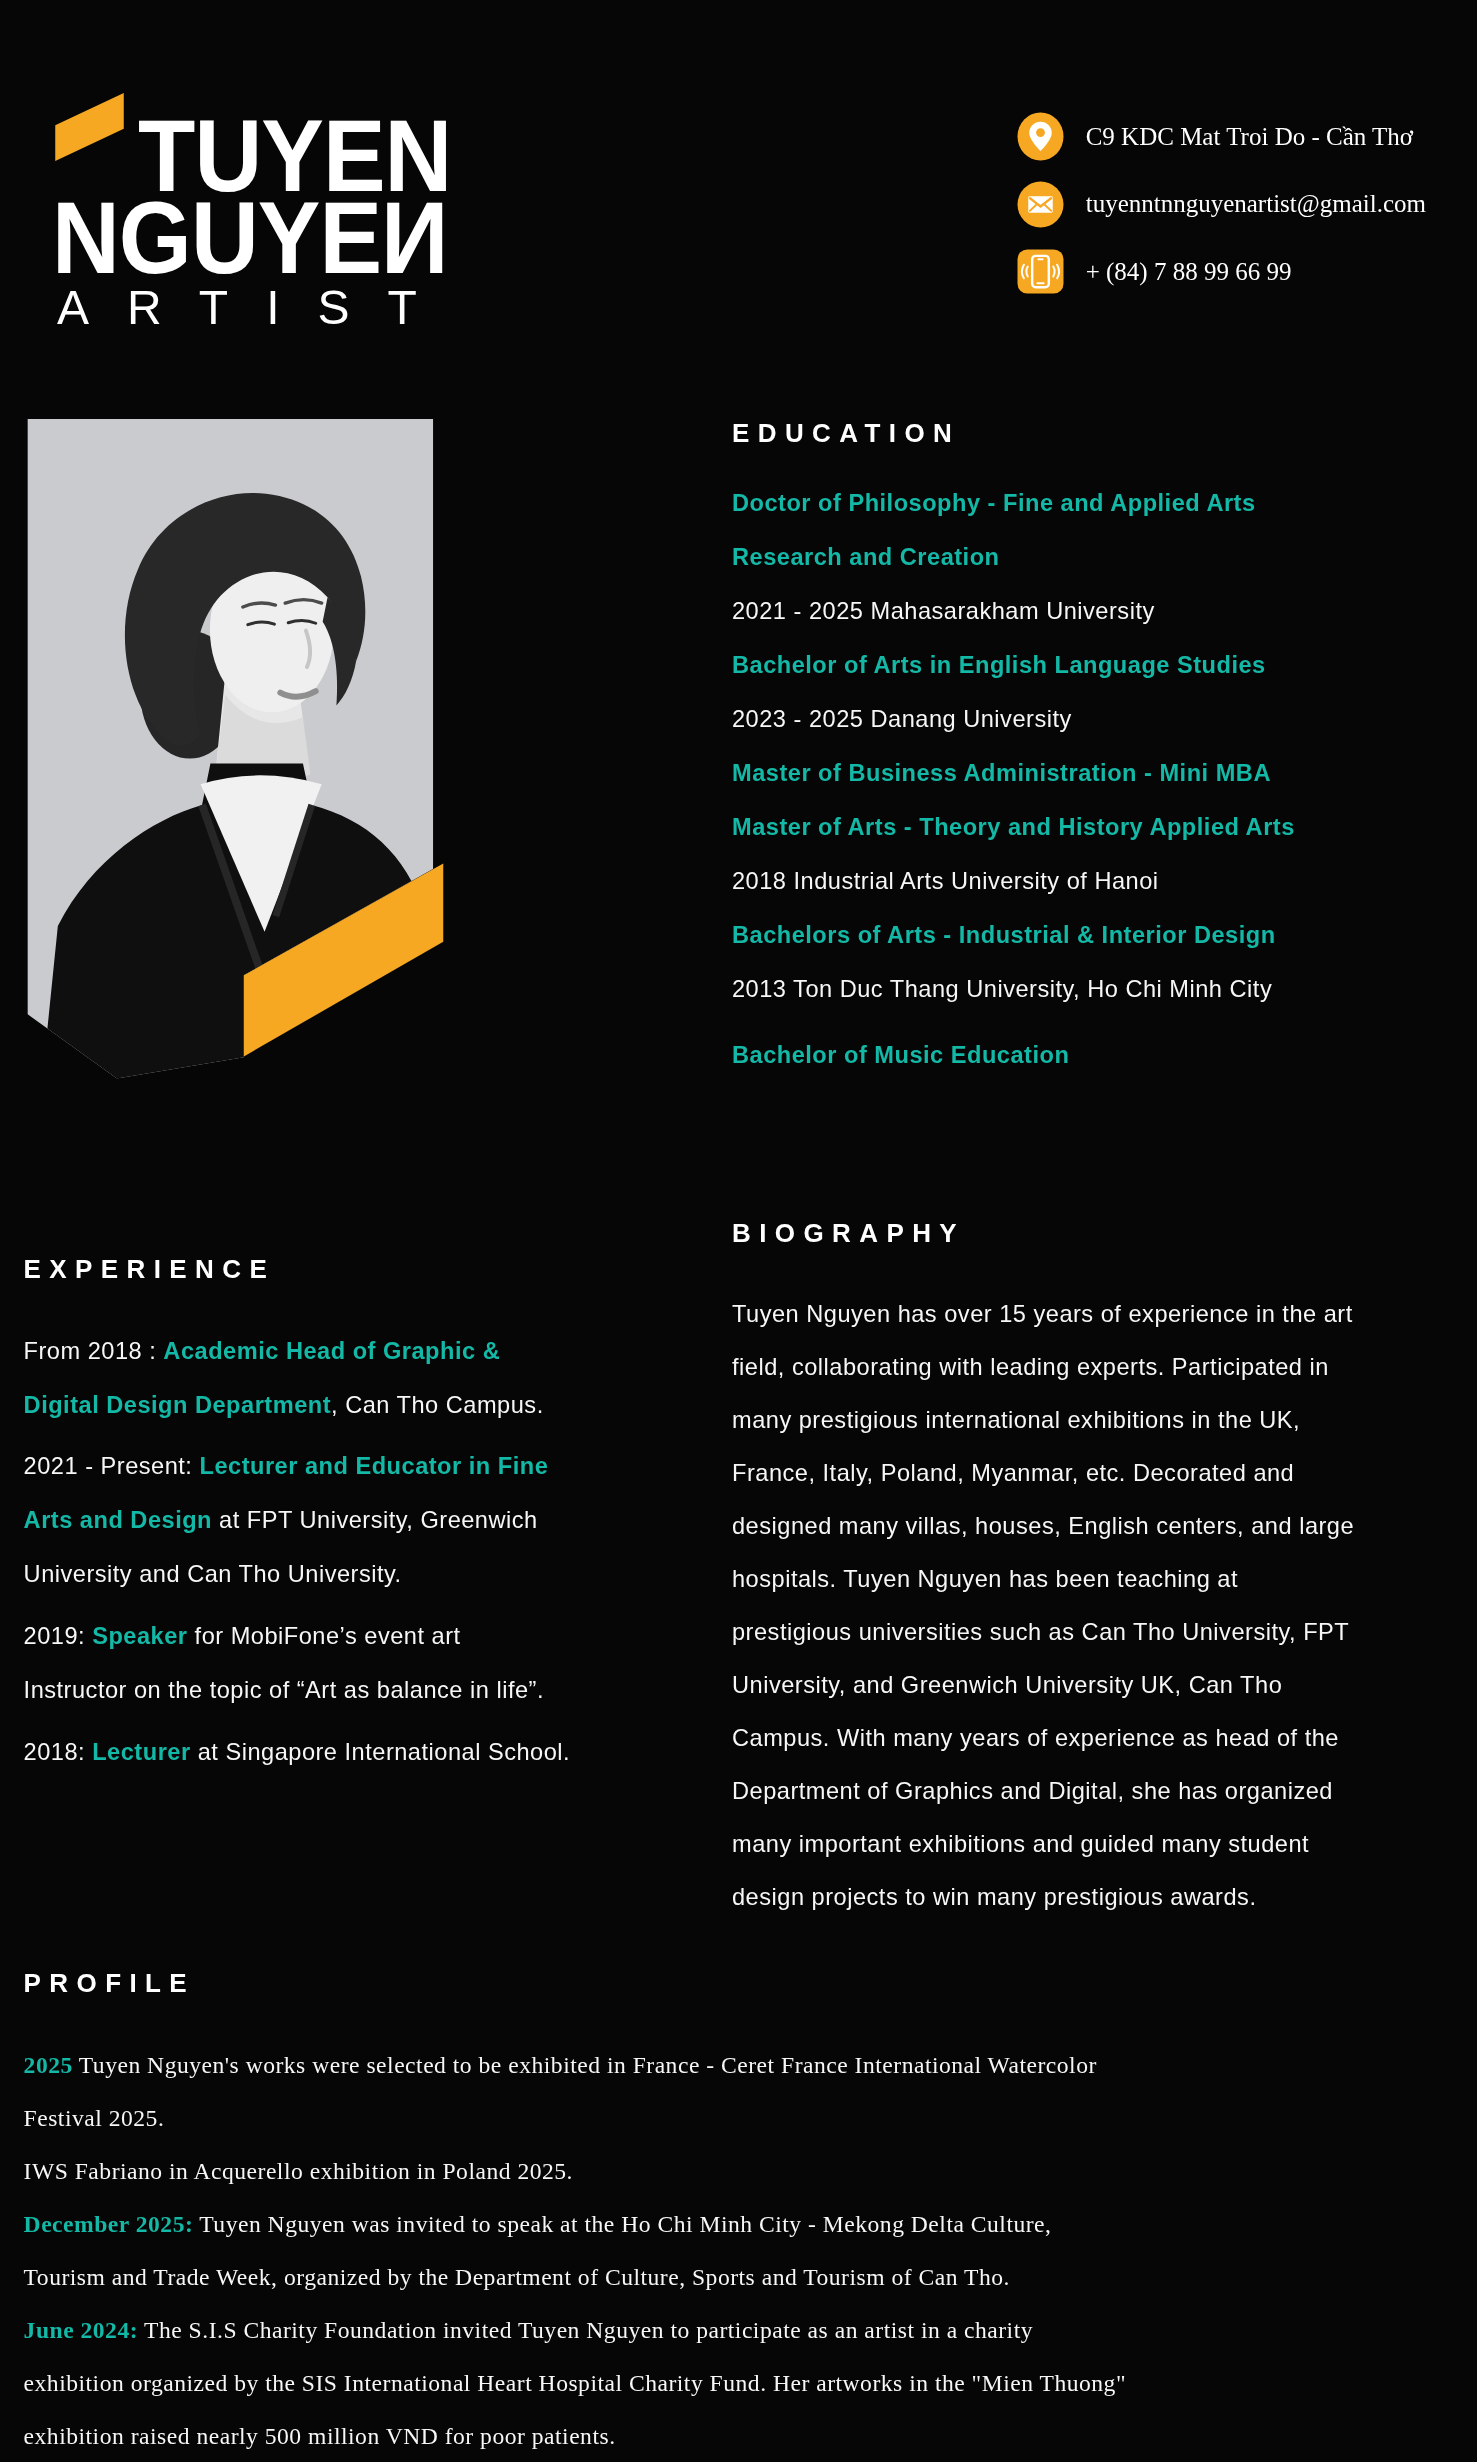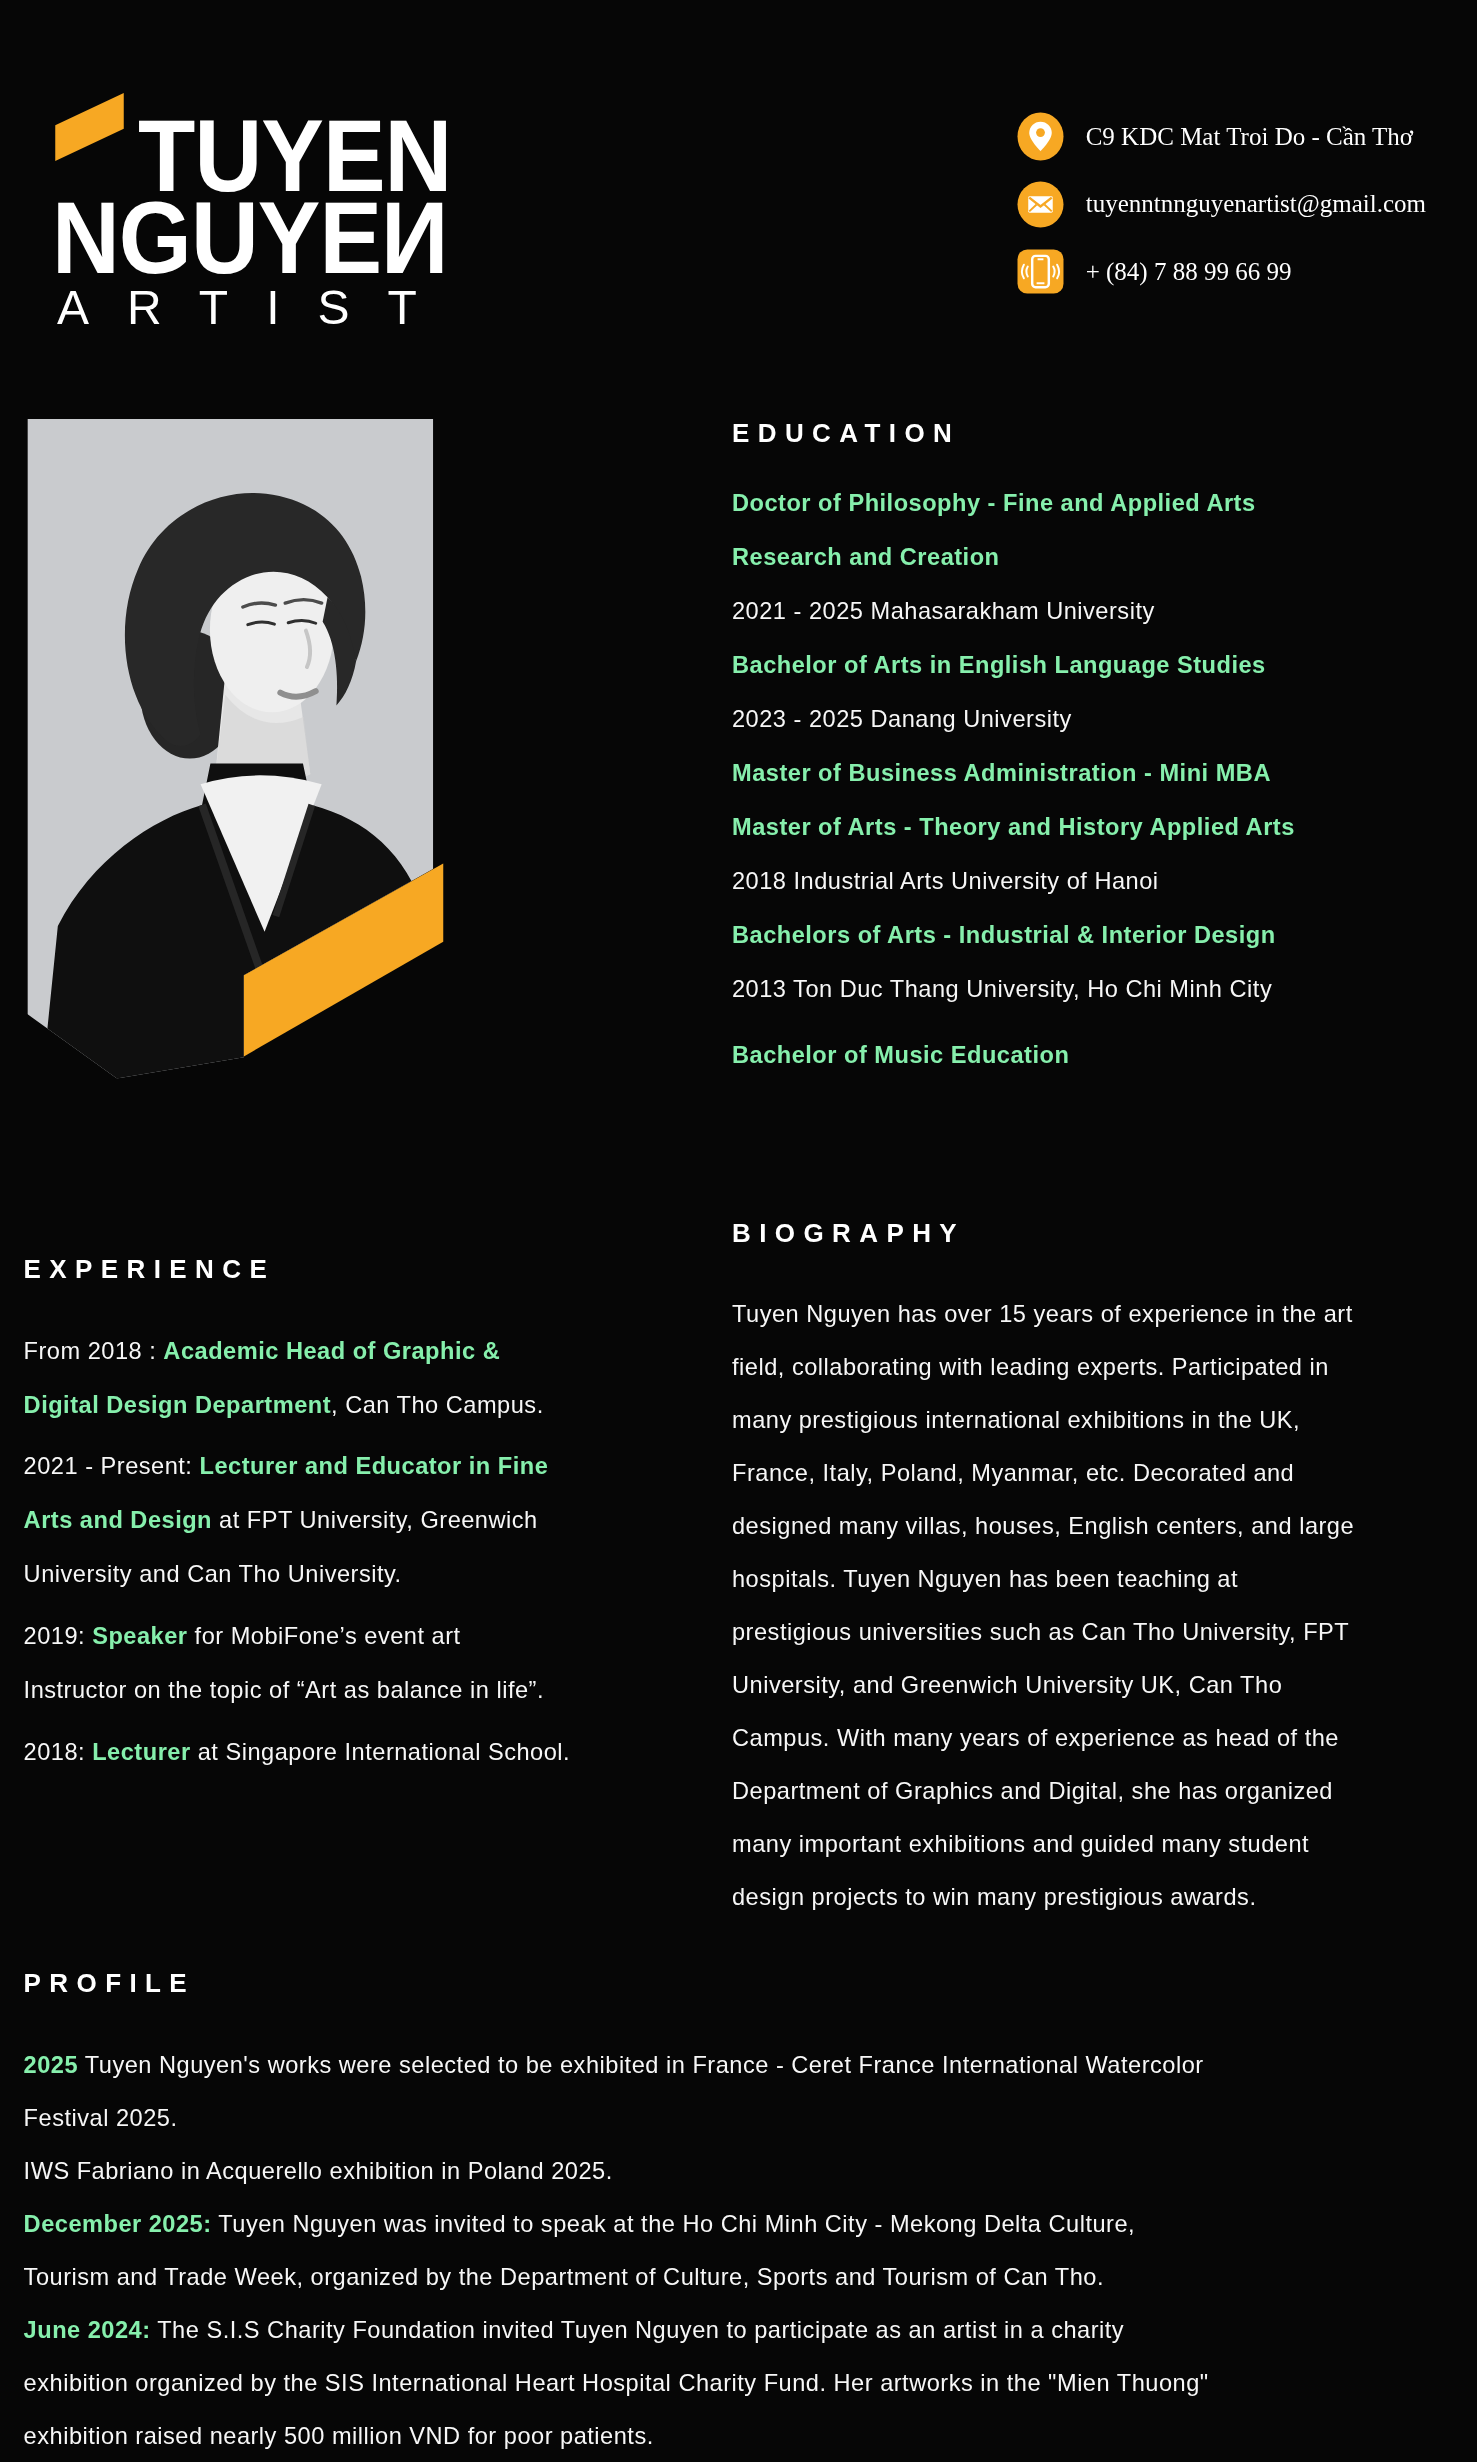--- a/index.html
+++ b/index.html
@@ -29,25 +29,25 @@
   .sec{position:absolute;}
   .sec h2{margin:0;font-size:26px;font-weight:700;letter-spacing:8.4px;line-height:1;color:#fff;white-space:pre;}
   .lines{position:absolute;left:0;}
   .education{left:732px;top:420px;width:745px;height:788px;}
   .education .lines{top:56px;}
   .experience{left:23.6px;top:1256px;width:709px;height:591px;}
   .experience .lines{top:68px;}
   .biography{left:732px;top:1220px;width:745px;height:739px;}
   .biography .lines{top:68px;}
   .profile{left:23.6px;top:1970px;width:1433px;height:492px;}
-  .profile .lines{top:69px;}
+  .profile .lines{top:69px;font-family:Liberation Serif, serif;}
 
   .tline{display:flex;align-items:center;white-space:pre;font-size:23.6px;font-weight:400;
          letter-spacing:0.5px;color:#f7f7f7;}
-  .tline b{font-weight:700;color:#86efac;text-align:right;}
+  .tline b{font-weight:700;color:#14b8a6;text-align:right;}
   .education .tline,.experience .tline{height:54px;}
   .biography .tline,.profile .tline{height:53px;}
   .education .tline.gap{margin-top:12.8px;}
   .experience .tline.gap{margin-top:7.9px;}
 </style>
 </head>
 <body>
 
 <div class="page">
 

